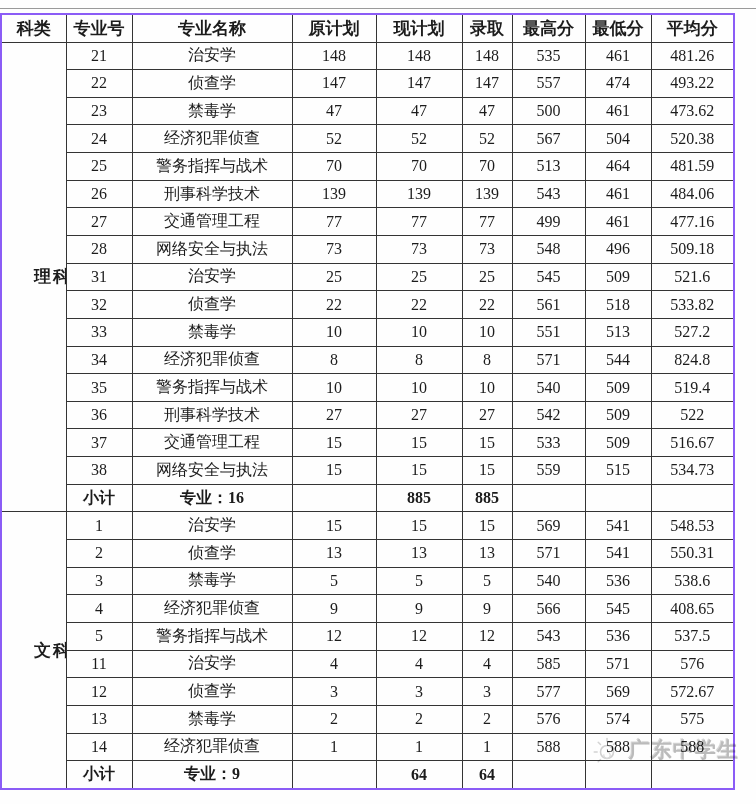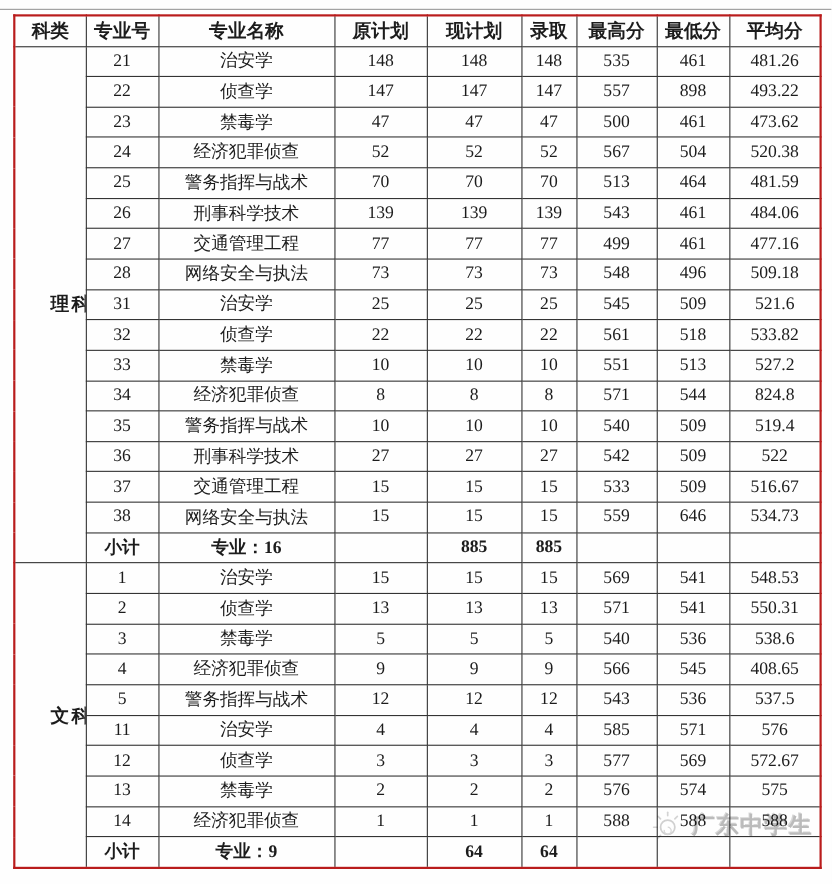--- a/index.html
+++ b/index.html
@@ -7,24 +7,24 @@
   body {
     position:relative;
     font-family:"Liberation Serif","DejaVu Serif",serif;
     color:#1c1c1c;
   }
   .top-rule {
     position:absolute; top:8px; left:0; width:756px; height:1px;
     background:#9a9a9a;
   }
   table.scores {
-    position:absolute; left:12px; top:13px;
+    position:absolute; left:0; top:13px;
     width:733px; height:777px;
     border-collapse:collapse; table-layout:fixed;
-    border:2px solid #b91c1c;
+    border:2px solid #8b5cf6;
   }
   th, td {
     border:1px solid #343434;
     text-align:center; vertical-align:middle;
     padding:0 2px;
     color:#1c1c1c;
     overflow:hidden; white-space:nowrap;
   }
   thead th { font-size:17px; font-weight:bold; height:28px; }
   tbody td { font-size:16px; font-weight:normal; }
@@ -85,21 +85,21 @@
         <td>461</td>
         <td>481.26</td>
       </tr>
       <tr>
         <td>22</td>
         <td>侦查学</td>
         <td>147</td>
         <td>147</td>
         <td>147</td>
         <td>557</td>
-        <td>898</td>
+        <td>474</td>
         <td>493.22</td>
       </tr>
       <tr>
         <td>23</td>
         <td>禁毒学</td>
         <td>47</td>
         <td>47</td>
         <td>47</td>
         <td>500</td>
         <td>461</td>
@@ -225,21 +225,21 @@
         <td>509</td>
         <td>516.67</td>
       </tr>
       <tr>
         <td>38</td>
         <td>网络安全与执法</td>
         <td>15</td>
         <td>15</td>
         <td>15</td>
         <td>559</td>
-        <td>646</td>
+        <td>515</td>
         <td>534.73</td>
       </tr>
       <tr class="subtotal">
         <td>小计</td>
         <td>专业：16</td>
         <td></td>
         <td>885</td>
         <td>885</td>
         <td></td>
         <td></td>

